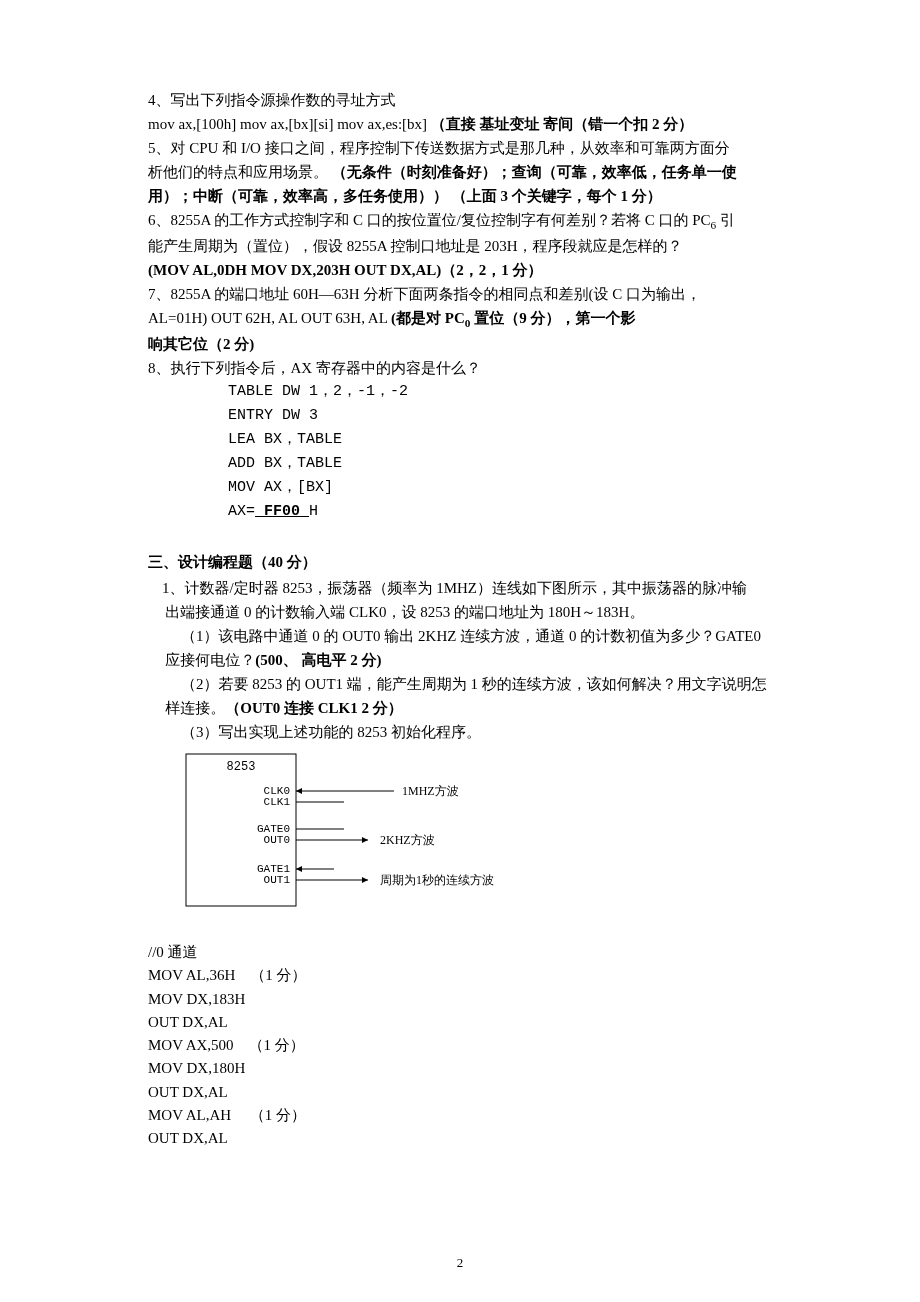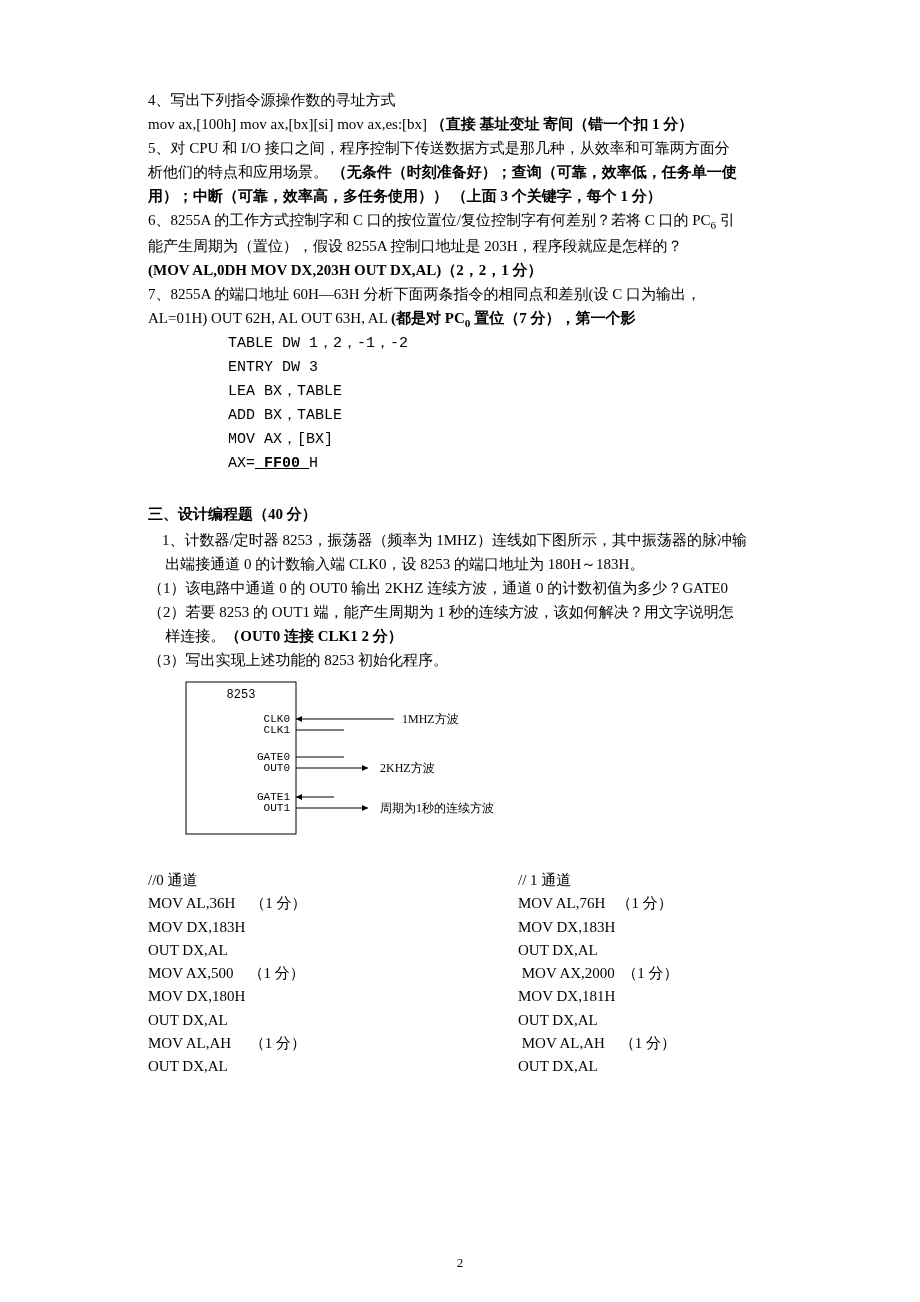--- a/index.html
+++ b/index.html
@@ -28,20 +28,21 @@
   .mono { font-family: "Courier New", monospace; letter-spacing: 0; }
   .indent1 { padding-left: 2.2em; }
   .hanging {
     padding-left: 1.15em;
     text-indent: -1.15em;
     margin-left: 14px;
   }
   .hanging-sub {
     padding-left: 2.35em;
     text-indent: -2.35em;
+    margin-left: 33px;
   }
   .underline { text-decoration: underline; }
   .section-title { margin-top: 26px; margin-bottom: 2px; }
   .diagram {
     margin: 8px 0 12px 36px;
     width: 340px;
     height: 156px;
   }
   .two-col {
     display: flex;
@@ -68,59 +69,64 @@
   }
 </style>
 </head>
 <body>
 
 <div class="page">
 
   
   <p class="para">4、写出下列指令源操作数的寻址方式</p>
   <p class="para">
-    <span>mov ax,[100h]   mov ax,[bx][si]   mov ax,es:[bx]  </span><span class="bold">（直接  基址变址  寄间（错一个扣 1 分）</span>
+    <span>mov ax,[100h]   mov ax,[bx][si]   mov ax,es:[bx]  </span><span class="bold">（直接  基址变址  寄间（错一个扣 2 分）</span>
   </p>
 
   
   <p class="para">5、对 CPU 和 I/O 接口之间，程序控制下传送数据方式是那几种，从效率和可靠两方面分</p>
   <p class="para">
     <span>析他们的特点和应用场景。 </span><span class="bold">（无条件（时刻准备好）；查询（可靠，效率低，任务单一使</span>
   </p>
   <p class="para bold">用）；中断（可靠，效率高，多任务使用）） （上面 3 个关键字，每个 1 分）</p>
 
   
   <p class="para">
     <span>6、8255A 的工作方式控制字和 C 口的按位置位/复位控制字有何差别？若将 C 口的 PC</span><span class="sub">6</span><span> 引</span>
   </p>
   <p class="para">能产生周期为（置位），假设 8255A 控制口地址是 203H，程序段就应是怎样的？</p>
   <p class="para bold">(MOV AL,0DH    MOV   DX,203H   OUT DX,AL)（2，2，1 分）</p>
 
   
   <p class="para">7、8255A 的端口地址 60H—63H  分析下面两条指令的相同点和差别(设 C 口为输出，</p>
   <p class="para">
-    <span>AL=01H)     OUT   62H, AL        OUT    63H, AL   </span><span class="bold">(都是对 PC</span><span class="bold sub">0</span><span class="bold"> 置位（7 分），第一个影</span>
+    <span>AL=01H)     OUT   62H, AL        OUT    63H, AL   </span><span class="bold">(都是对 PC</span><span class="bold sub">0</span><span class="bold"> 置位（9 分），第一个影</span>
   </p>
+  <p class="para bold">响其它位（2 分)</p>
 
   
+  <p class="para">8、执行下列指令后，AX 寄存器中的内容是什么？</p>
   <p class="para indent1 mono" style="padding-left:80px">TABLE  DW  1，2，-1，-2</p>
   <p class="para indent1 mono" style="padding-left:80px">ENTRY  DW  3</p>
   <p class="para indent1 mono" style="padding-left:80px">LEA   BX，TABLE</p>
   <p class="para indent1 mono" style="padding-left:80px">ADD   BX，TABLE</p>
   <p class="para indent1 mono" style="padding-left:80px">MOV  AX，[BX]</p>
   <p class="para mono" style="padding-left:80px">
     <span>AX=</span><span class="underline bold">  FF00  </span><span>H</span>
   </p>
 
   
   <p class="para bold section-title">三、设计编程题（40 分）</p>
   <p class="para hanging">1、计数器/定时器 8253，振荡器（频率为 1MHZ）连线如下图所示，其中振荡器的脉冲输</p>
   <p class="para" style="padding-left:1.15em">出端接通道 0 的计数输入端 CLK0，设 8253 的端口地址为 180H～183H。</p>
 
   <p class="para hanging-sub" style="padding-left:2.35em;text-indent:-2.35em">（1）该电路中通道 0 的 OUT0 输出 2KHZ 连续方波，通道 0 的计数初值为多少？GATE0</p>
+  <p class="para" style="padding-left:1.15em">
+    <span>应接何电位？</span><span class="bold">(500、 高电平     2 分)</span>
+  </p>
 
   <p class="para hanging-sub" style="padding-left:2.35em;text-indent:-2.35em">（2）若要 8253 的 OUT1 端，能产生周期为 1 秒的连续方波，该如何解决？用文字说明怎</p>
   <p class="para" style="padding-left:1.15em">
     <span>样连接。</span><span class="bold">（OUT0 连接 CLK1    2 分）</span>
   </p>
 
   <p class="para hanging-sub" style="padding-left:2.35em;text-indent:-2.35em">（3）写出实现上述功能的 8253 初始化程序。</p>
 
   
   <svg class="diagram" viewBox="0 0 340 156">
@@ -160,26 +166,17 @@
   <div class="two-col">
     <div class="col"><span>//0 通道</span>
 <span>MOV AL,36H    （1 分）</span>
 <span>MOV DX,183H</span>
 <span>OUT DX,AL</span>
 <span>MOV AX,500    （1 分）</span>
 <span>MOV DX,180H</span>
 <span>OUT DX,AL</span>
 <span>MOV AL,AH     （1 分）</span>
 <span>OUT DX,AL</span></div>
-    <div class="col"><span>// 1 通道</span>
-<span>MOV AL,76H   （1 分）</span>
-<span>MOV DX,183H</span>
-<span>OUT DX,AL</span>
-<span> MOV AX,2000  （1 分）</span>
-<span>MOV DX,181H</span>
-<span>OUT DX,AL</span>
-<span> MOV AL,AH    （1 分）</span>
-<span>OUT DX,AL</span></div>
   </div>
 
   <div class="page-num">2</div>
 
 </div>
 
 </body></html>

